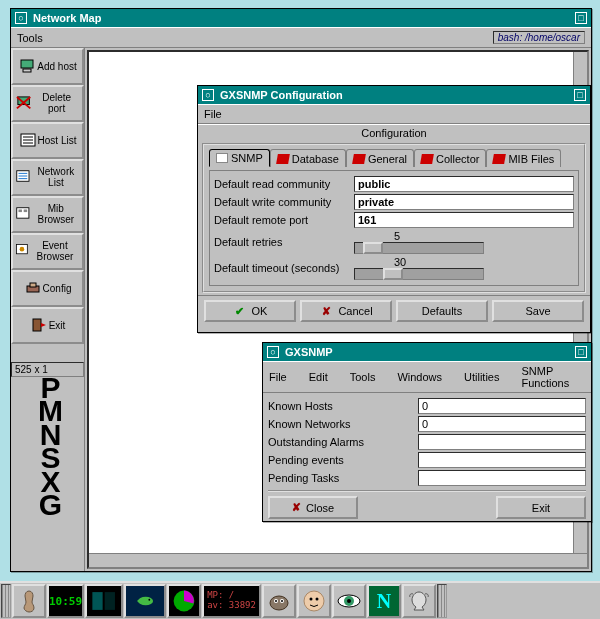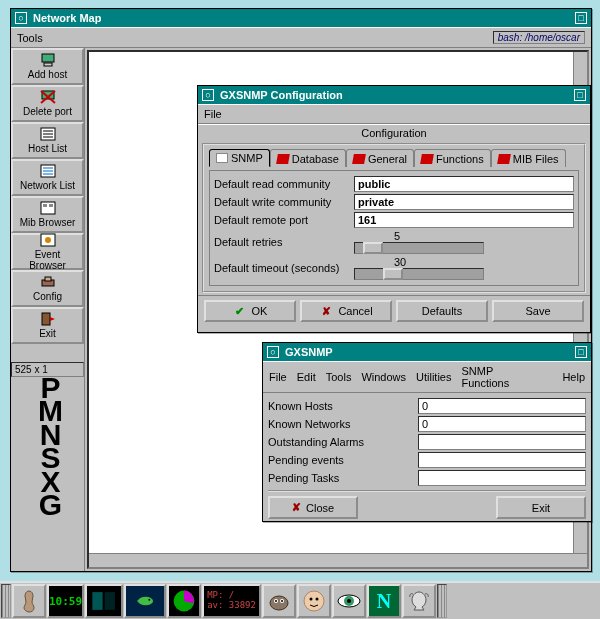--- a/index.html
+++ b/index.html
@@ -42,21 +42,21 @@
     display: flex; align-items: center; justify-content: center;
     font-size: 9px;
   }
   .menubar {
     background: #c0c0c0;
     border-top: 1px solid #fff;
     border-bottom: 1px solid #808080;
     padding: 3px 6px;
     display: flex;
     align-items: center;
-    gap: 10px;
+    gap: 22px;
     font-size: 11px;
   }
   .menubar .menu-item { cursor: default; }
   .menubar .spacer { flex: 1; }
   .menubar .path-indicator {
     color: #006;
     font-style: italic;
     border: 1px inset #808080;
     padding: 0 4px;
     font-size: 10px;
@@ -80,21 +80,21 @@
   }
   .tool-btn {
     border: 2px outset #e0e0e0;
     background: #c0c0c0;
     margin: 0;
     padding: 2px 2px 3px 2px;
     text-align: center;
     font-size: 10px;
     cursor: default;
     display: flex;
-    flex-direction: column;
+    flex-direction: row;
     align-items: center;
     gap: 1px;
     height: 37px;
     justify-content: center;
   }
   .tool-btn .tool-icon {
     width: 18px; height: 16px;
     display: inline-block;
   }
   .status-mini {
@@ -448,21 +448,21 @@
       <div class="tab">
           <span class="tab-icon red"></span>
           <span>Database</span>
         </div>
       <div class="tab">
           <span class="tab-icon red"></span>
           <span>General</span>
         </div>
       <div class="tab">
           <span class="tab-icon red"></span>
-          <span>Functions</span>
+          <span>Collector</span>
         </div>
       <div class="tab">
           <span class="tab-icon red"></span>
           <span>MIB Files</span>
         </div>
     </div>
     <div class="tab-panel">
       <div class="form-row">
         <label>Default read community</label>
         <input class="text-field" value="public" style="">

